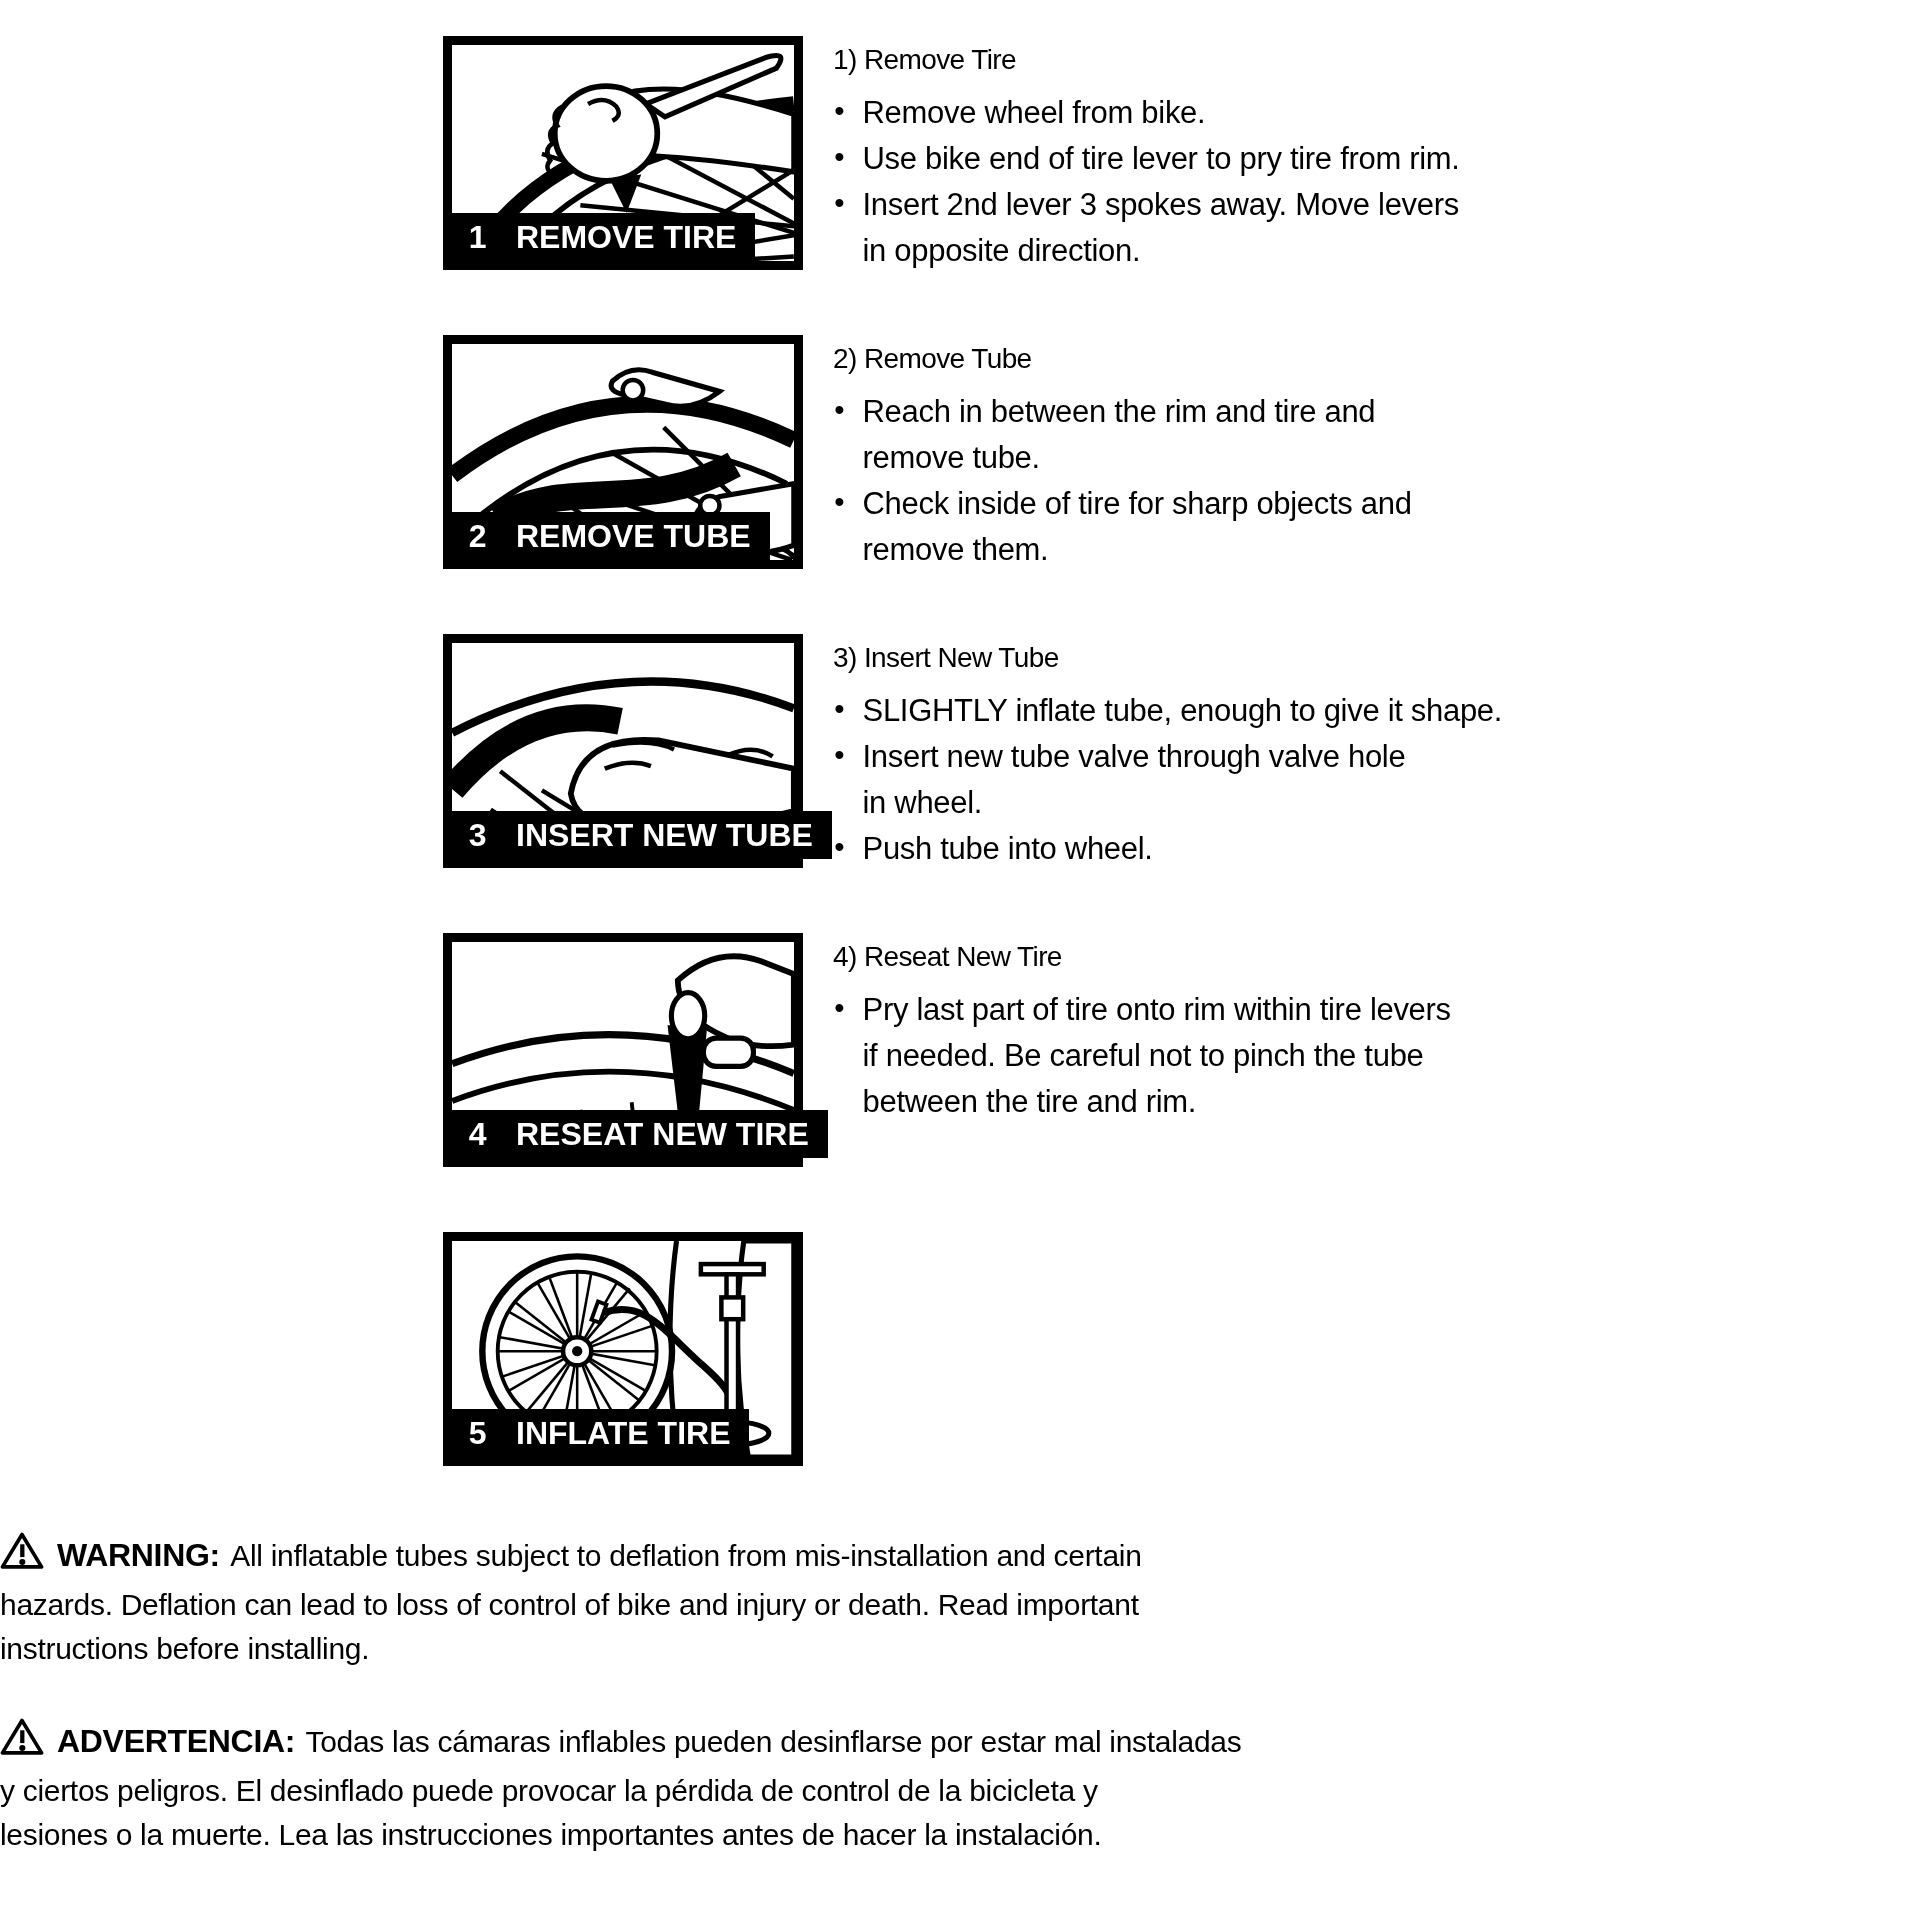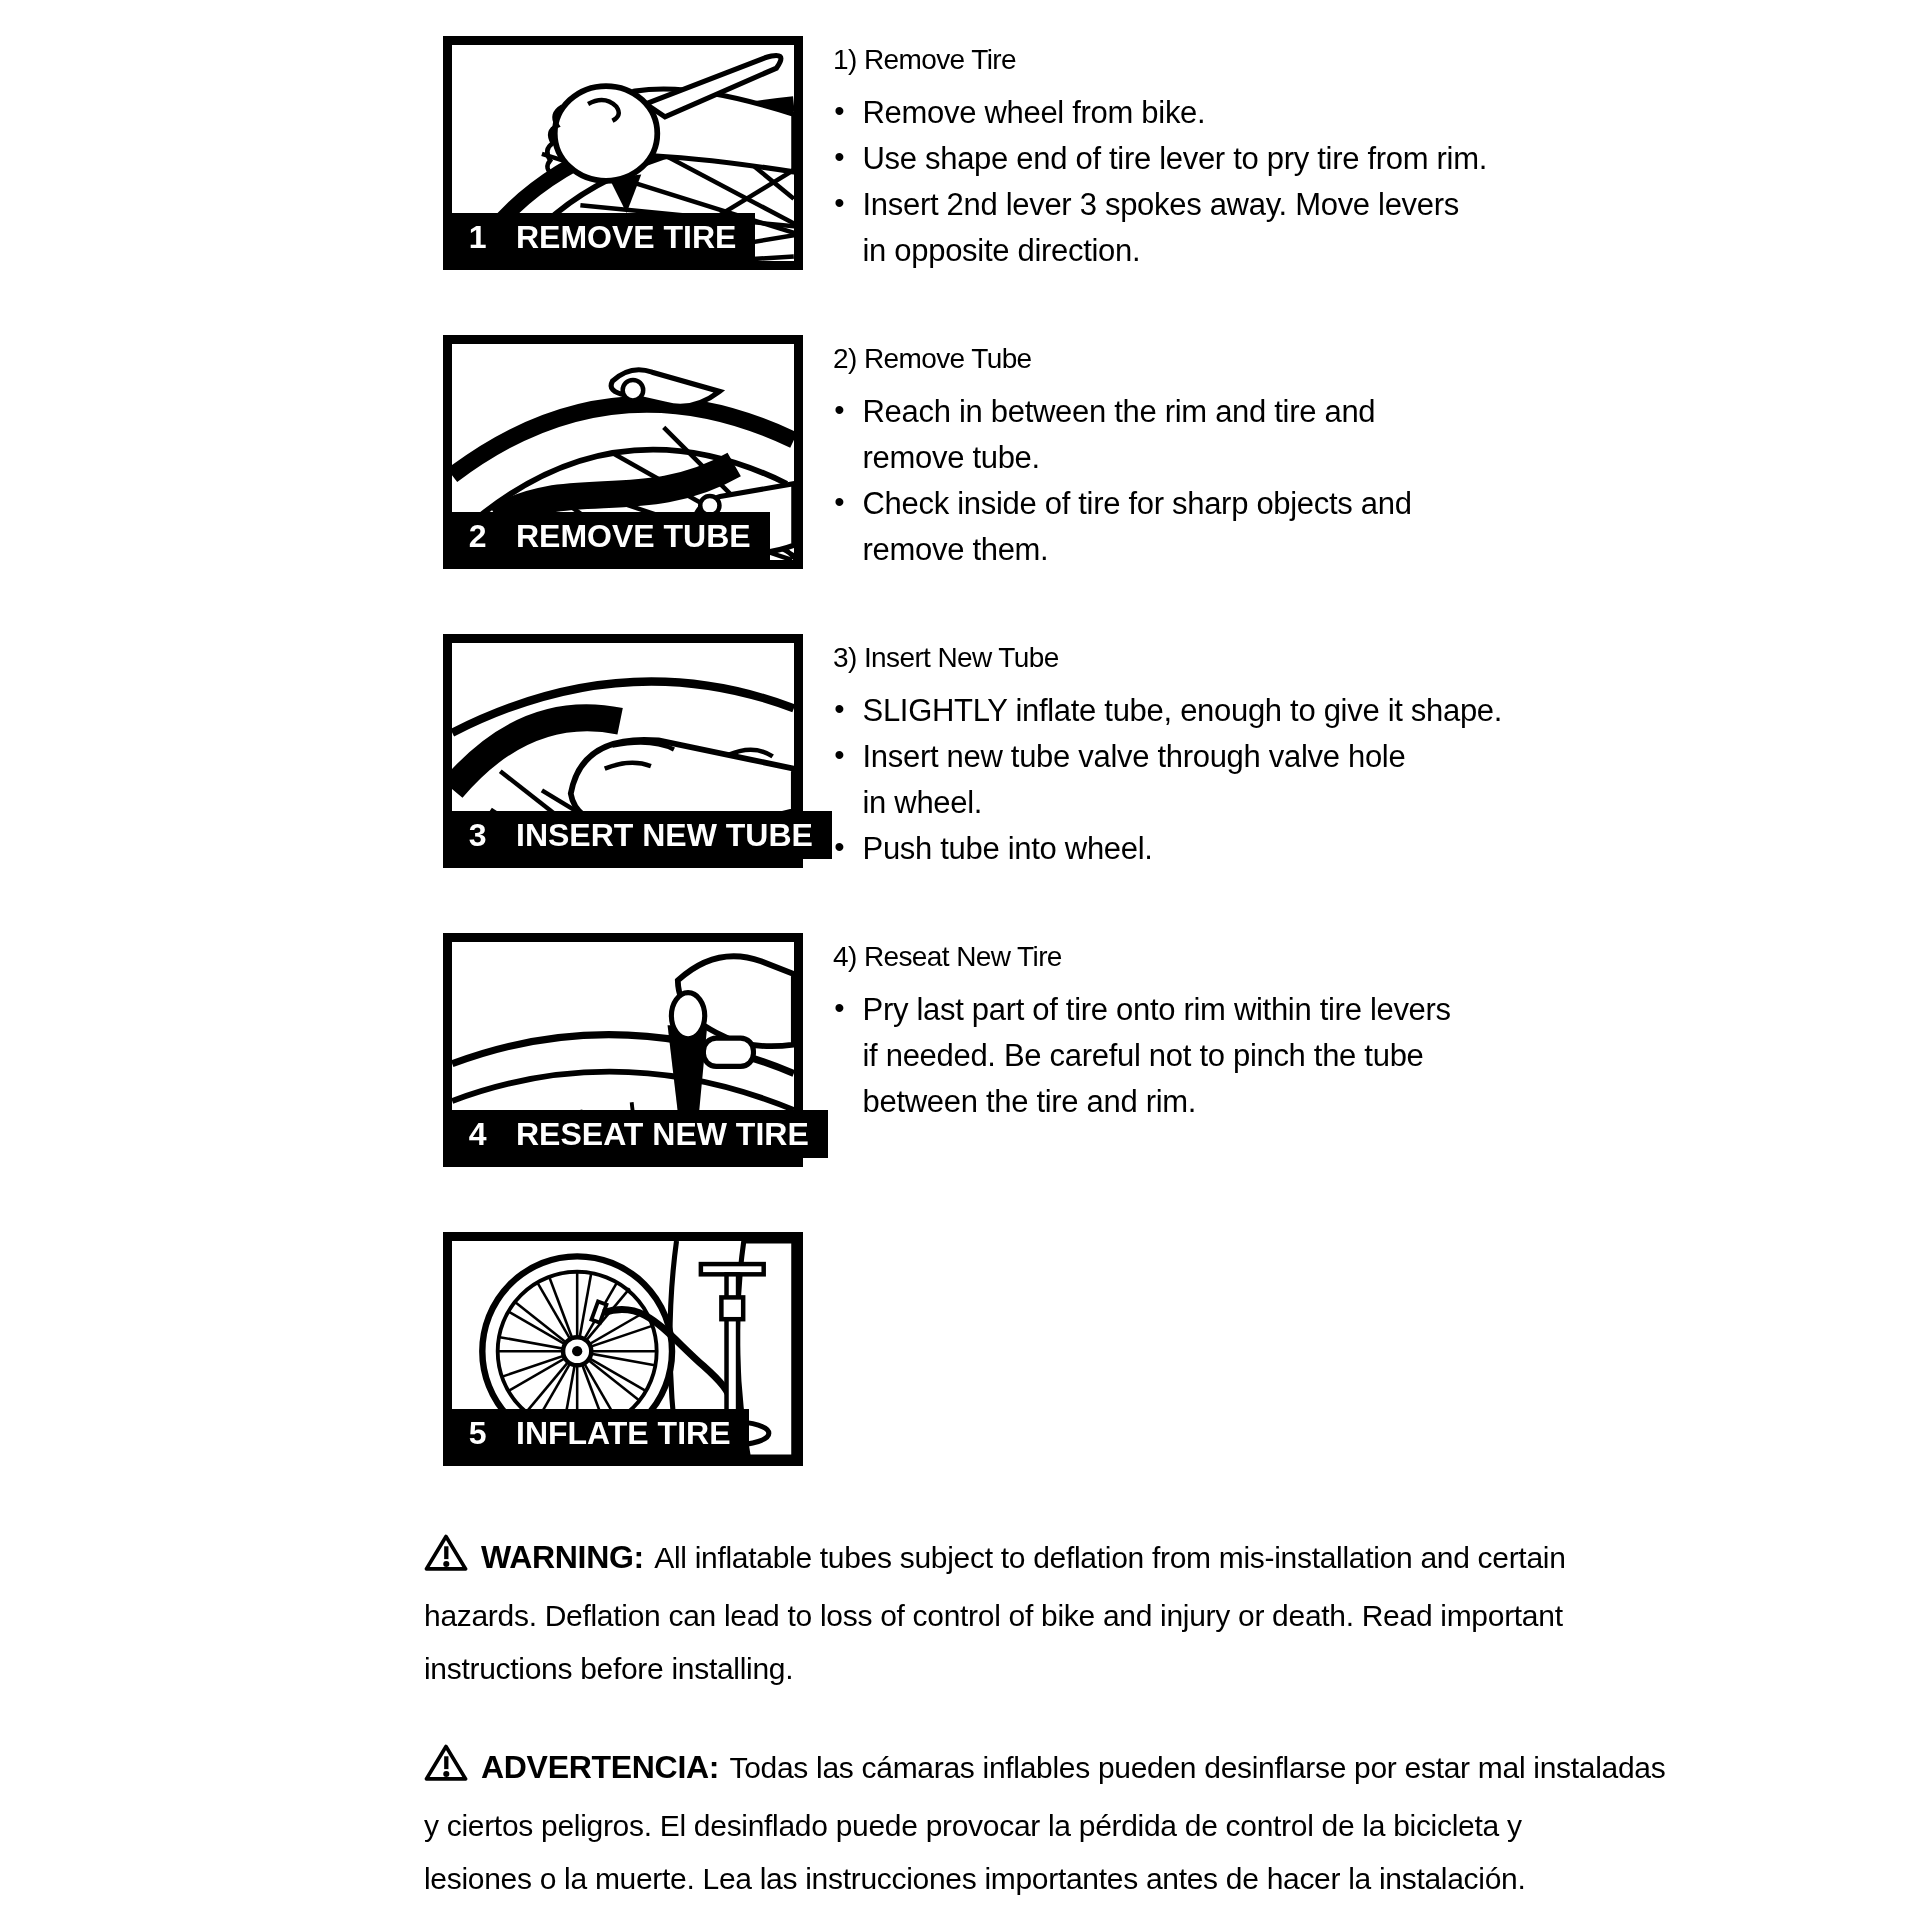--- a/index.html
+++ b/index.html
@@ -38,21 +38,21 @@
   .step-heading {
     margin:0 0 6.4px 0; font-size:28px; font-weight:normal;
     letter-spacing:-0.6px; line-height:46px;
   }
   ul.bullets { list-style:none; margin:0; padding:0; font-size:31px; line-height:46px; letter-spacing:-0.3px; }
   ul.bullets li { position:relative; padding-left:29.5px; }
   ul.bullets li::before { content:"\2022"; position:absolute; left:1.3px; top:-1.3px; font-size:29.5px; }
   .pre { white-space:pre-line; }
 
   
-  .warning { margin-left:424px; width:1496px; font-size:30px; line-height:53px; letter-spacing:-0.3px; }
+  .warning { width:1496px; font-size:30px; line-height:44px; letter-spacing:-0.3px; }
   .warning.en { margin-top:0px; }
   .warning.es { margin-top:46px; }
   .w-icon { display:inline-block; vertical-align:-5.1px; margin-right:13px; }
   .w-label { font-weight:bold; font-size:32px; letter-spacing:-0.3px; margin-right:10.3px; }
   .w-text { white-space:pre-line; }
 </style>
 </head>
 <body>
 
 <div class="page">
@@ -83,21 +83,21 @@
         </svg>
         <div class="badge">
           <span class="badge-num">1</span>
           <span class="badge-label">REMOVE TIRE</span>
         </div>
       </div>
       <div class="step-text">
         <h2 class="step-heading">1) Remove Tire</h2>
         <ul class="bullets">
           <li><span class="pre">Remove wheel from bike.</span></li>
-          <li><span class="pre">Use shape end of tire lever to pry tire from rim.</span></li>
+          <li><span class="pre">Use bike end of tire lever to pry tire from rim.</span></li>
           <li><span class="pre">Insert 2nd lever 3 spokes away.  Move levers
 in opposite direction.</span></li>
         </ul>
       </div>
     </div>
 
     <div class="step-row">
       <div class="figure">
         <svg viewBox="0 0 533 337">
           <g stroke="#000" stroke-width="7" fill="none">

